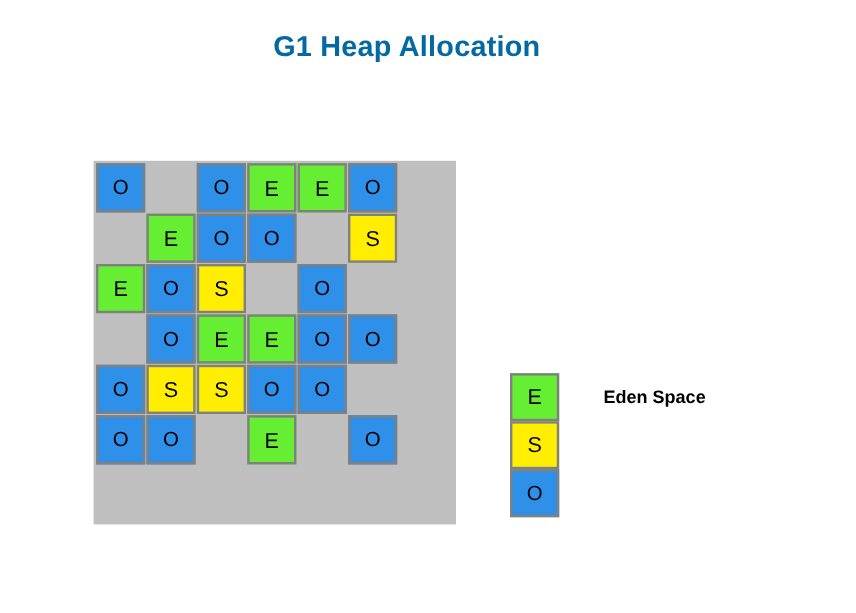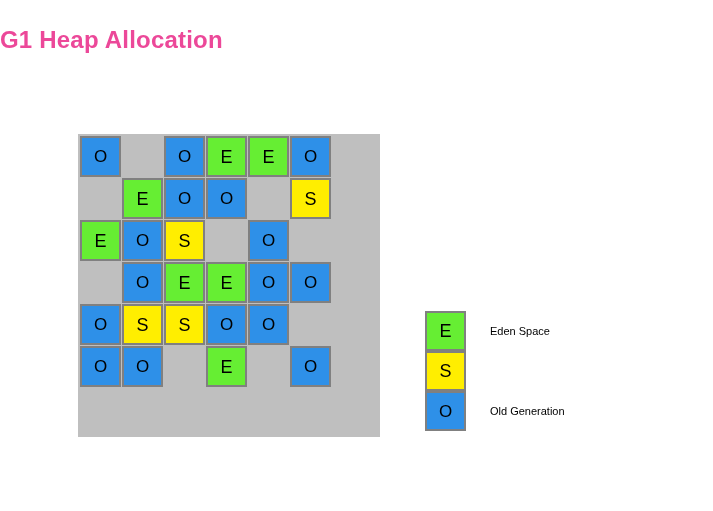--- a/index.html
+++ b/index.html
@@ -14,23 +14,24 @@
     position: relative;
     overflow: hidden;
   }
 
   
   #page-title {
     position: absolute;
     top: 26px;
     left: 0;
     width: 678px;
+    text-align: center;
     font-size: 24px;
     font-weight: bold;
-    color: #ec4899;
+    color: #0369a1;
     letter-spacing: 0.2px;
   }
 
   
   #heap-panel {
     position: absolute;
     left: 78px;
     top: 134px;
     width: 302px;
     height: 303px;
@@ -92,23 +93,23 @@
     justify-content: center;
     font-size: 18px;
     color: #000000;
     line-height: 1;
   }
   .legend-swatch.old { font-size: 17px; }
   .legend-swatch.eden   { background: #66ee33; }
   .legend-swatch.survivor { background: #ffee00; }
   .legend-swatch.old    { background: #2e90e8; }
   .legend-label {
-    margin-left: 24px;
-    font-size: 11px;
-    font-weight: normal;
+    margin-left: 37px;
+    font-size: 15px;
+    font-weight: bold;
     color: #000000;
     white-space: nowrap;
   }
 </style>
 </head>
 <body>
 
 <div id="page-title">G1 Heap Allocation</div>
 
 <div id="heap-panel">
@@ -155,15 +156,14 @@
 <div id="legend">
     <div class="legend-row">
       <div class="legend-swatch eden">E</div>
       <div class="legend-label">Eden Space</div>
     </div>
     <div class="legend-row">
       <div class="legend-swatch survivor">S</div>
     </div>
     <div class="legend-row">
       <div class="legend-swatch old">O</div>
-      <div class="legend-label">Old Generation</div>
     </div>
   </div>
 
 </body></html>

